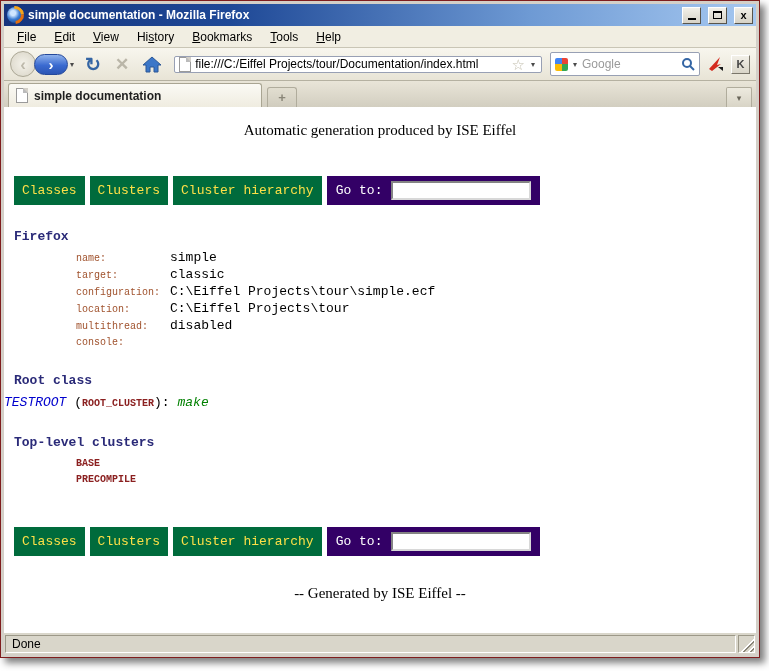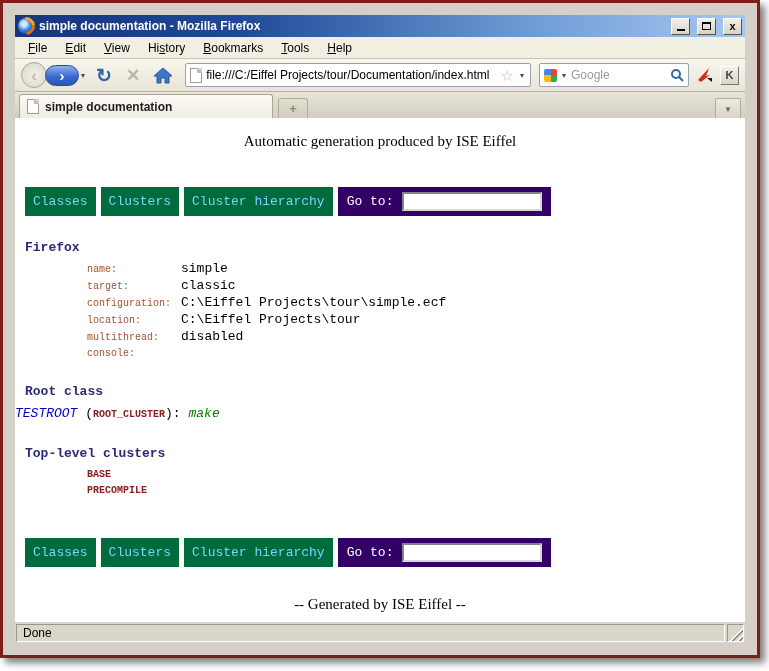--- a/index.html
+++ b/index.html
@@ -3,22 +3,22 @@
 <meta charset="utf-8">
 <style>
   * { box-sizing: border-box; margin: 0; padding: 0; }
   html, body { width: 769px; height: 671px; background: #fff; overflow: hidden; }
   body { font-family: "Liberation Sans", sans-serif; position: relative; }
 
   
   .window {
     position: absolute; left: 0; top: 0; width: 760px; height: 658px;
     background: #D4D0C8;
-    border: 3px solid #7f1d1d;
-    padding: 12px;
+    border: 1px solid #7f1d1d;
+    padding: 3px;
     box-shadow: 5px 5px 7px rgba(0,0,0,.5);
     display: flex; flex-direction: column;
   }
 
   
   .titlebar {
     height: 22px; flex: 0 0 22px;
     background: linear-gradient(to right,#16357E 0%,#1E4896 30%,#6E9AD4 70%,#A6C8F0 100%);
     display: flex; align-items: center; padding: 0 3px; gap: 5px;
   }
@@ -78,21 +78,21 @@
     border: 1px solid #24489A;
     color: #fff; font-size: 15px; font-weight: bold;
     display: flex; align-items: center; justify-content: center; line-height: 1;
   }
   .dd-arrow { font-size: 8px; color: #4a4a4a; padding: 0 2px; }
   .reload-btn { color: #3465A4; font-size: 19px; font-weight: bold; padding: 0 5px; line-height: 1; }
   .stop-btn { color: #BAB6A8; font-size: 17px; font-weight: bold; padding: 0 5px; line-height: 1; }
   .home-btn { padding: 0 4px; display: flex; align-items: center; }
 
   .urlbar {
-    flex: 1; height: 24px; background: #fff;
+    flex: 1; height: 17px; background: #fff;
     border: 1px solid #98A0B4; border-radius: 2px;
     display: flex; align-items: center; padding: 0 4px; gap: 4px; margin: 0 4px;
   }
   .page-icon {
     width: 12px; height: 15px; background: #fff; border: 1px solid #9a9a9a;
     position: relative; flex: 0 0 12px;
   }
   .page-icon::after {
     content: ""; position: absolute; top: -1px; right: -1px;
     border-style: solid; border-width: 0 5px 5px 0;
@@ -157,21 +157,21 @@
     flex: 1; background: #fff; overflow: hidden; position: relative;
     font-family: "Liberation Mono", monospace;
   }
   .doc-header {
     text-align: center; font-family: "Liberation Serif", serif;
     font-size: 15px; color: #000; margin-top: 14px;
   }
   .nav-row { display: flex; align-items: stretch; gap: 5px; margin: 37px 0 0 10px; }
   .nav-row.bottom { margin-top: 39px; }
   .nav-btn {
-    background: #006B3C; color: #7dd3fc;
+    background: #006B3C; color: #fde047;
     font-family: "Liberation Mono", monospace; font-size: 13px;
     padding: 7px 8px; cursor: pointer; white-space: nowrap;
     display: flex; align-items: center;
   }
   .goto-box {
     background: #330066; color: #fff;
     font-family: "Liberation Mono", monospace; font-size: 13px;
     display: flex; align-items: center; gap: 9px; padding: 4px 9px;
   }
   .goto-input {

